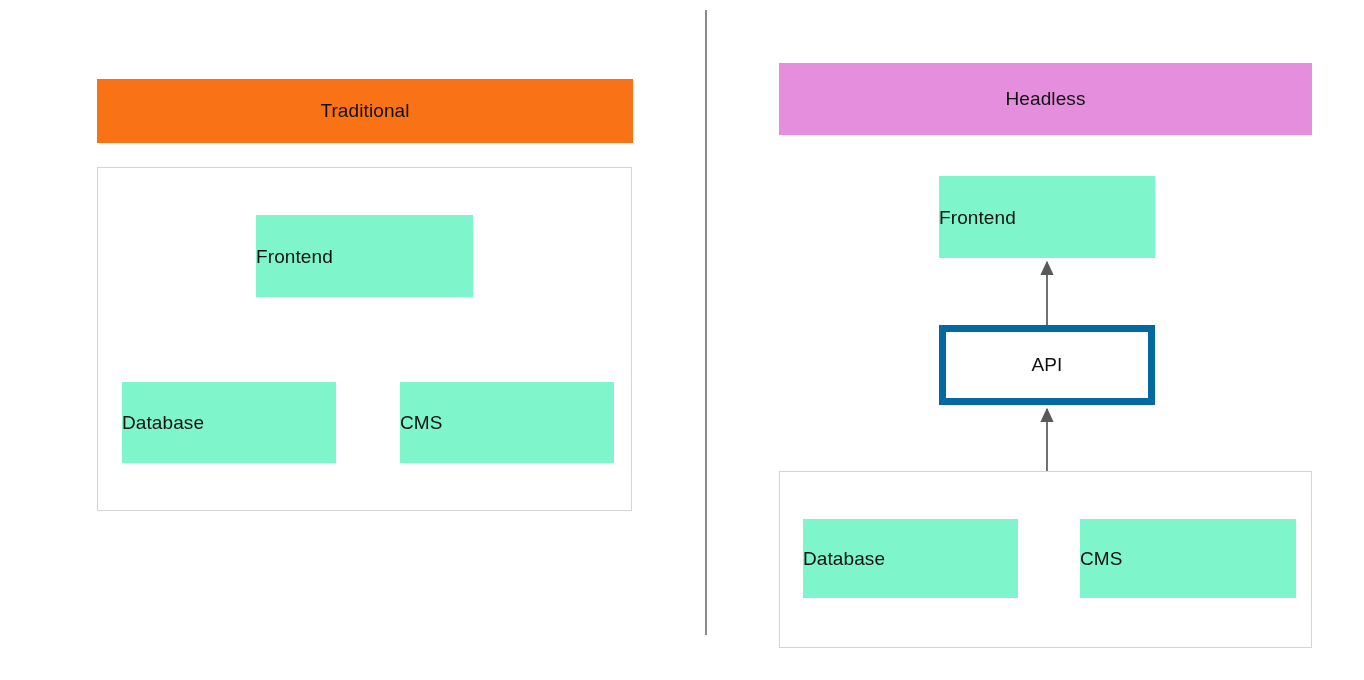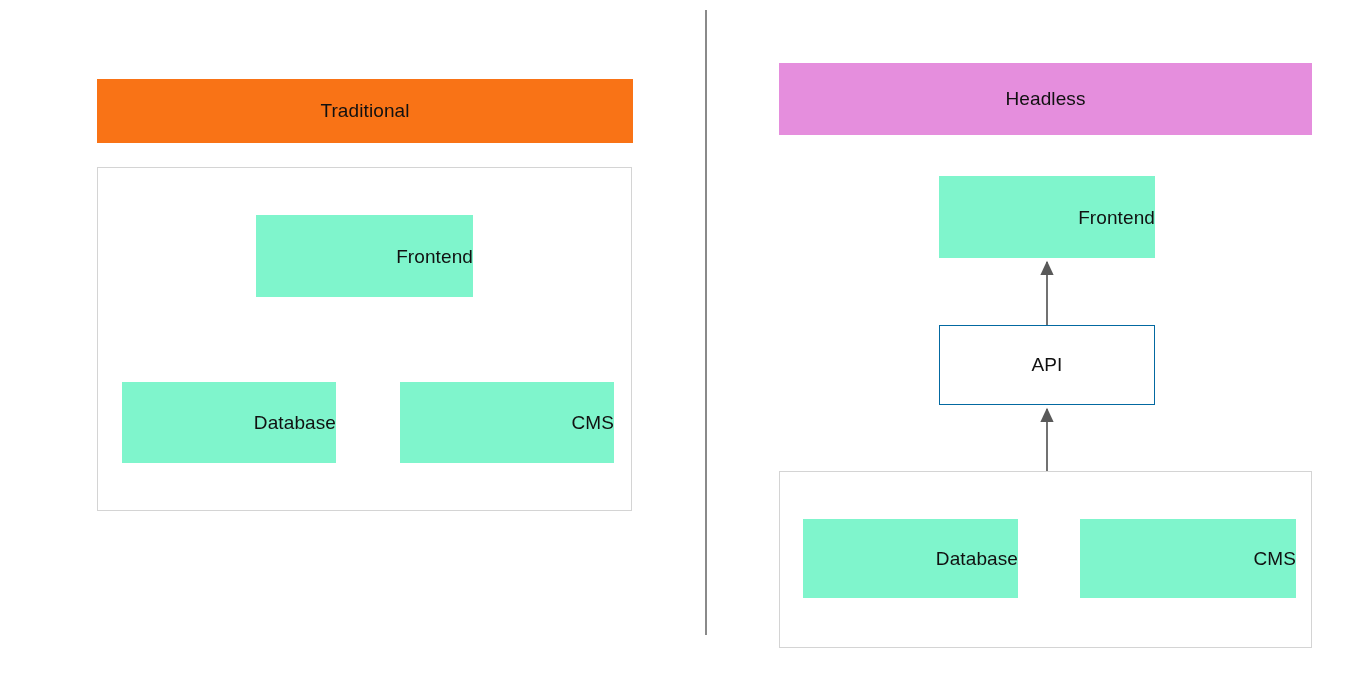--- a/index.html
+++ b/index.html
@@ -16,21 +16,21 @@
     width: 1364px;
     height: 680px;
     background: #ffffff;
     overflow: hidden;
   }
   .node {
     position: absolute;
     box-sizing: border-box;
     display: flex;
     align-items: center;
-    justify-content: flex-end;
+    justify-content: flex-start;
     color: #111111;
     font-size: 19px;
     font-weight: 400;
     letter-spacing: 0.1px;
     line-height: 1;
     white-space: nowrap;
   }
   .header-band {
     position: absolute;
     box-sizing: border-box;
@@ -45,21 +45,21 @@
   .group-box {
     position: absolute;
     box-sizing: border-box;
     background: #ffffff;
     border: 1px solid #d4d4d4;
   }
   .api-box {
     position: absolute;
     box-sizing: border-box;
     background: #ffffff;
-    border: 1px solid #0369a1;
+    border: 7px solid #0369a1;
     display: flex;
     align-items: center;
     justify-content: center;
     color: #111111;
     font-size: 19px;
     letter-spacing: 0.1px;
     white-space: nowrap;
   }
   .divider {
     position: absolute;

